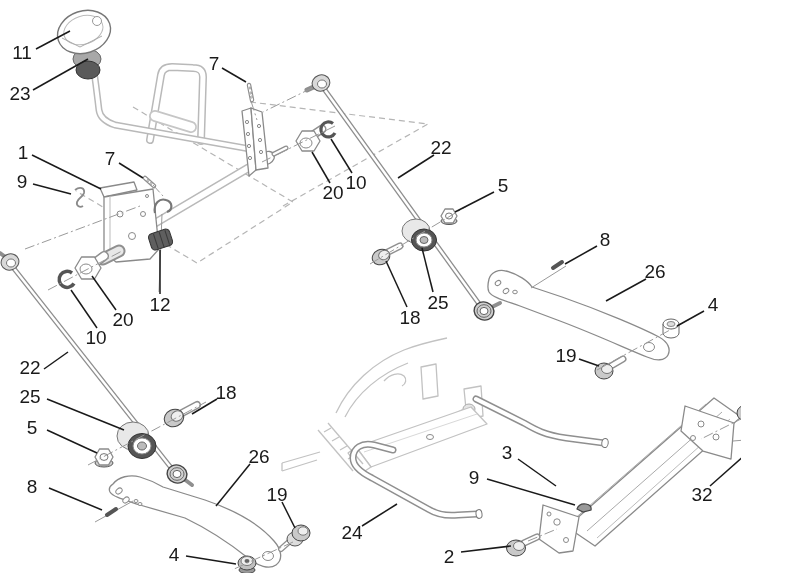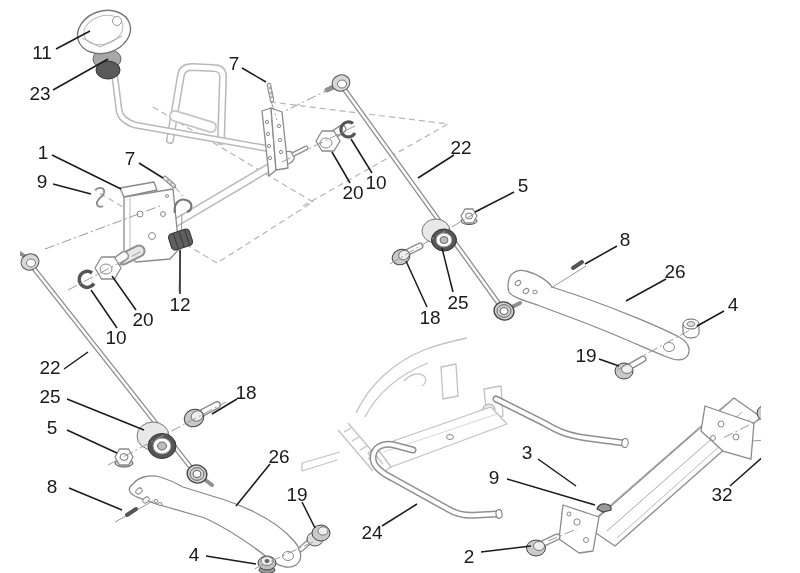--- a/index.html
+++ b/index.html
@@ -1,16 +1,16 @@
 <!DOCTYPE html>
 <html><head>
 <meta charset="utf-8">
 <style>
   html,body{margin:0;padding:0;background:#ffffff;}
-  .stage{position:relative;width:741px;height:573px;background:#fff;overflow:hidden;margin-left:20px;}
+  .stage{position:relative;width:741px;height:573px;background:#fff;overflow:hidden;}
   svg{display:block;}
   .callout-text{font-family:"Liberation Sans","DejaVu Sans",sans-serif;font-size:19px;fill:#1a1a1a;}
   .callout-leader{stroke:#1a1a1a;stroke-width:1.5;}
   .tube-o{stroke:#b9b9b9;fill:none;stroke-linecap:round;stroke-linejoin:round;}
   .tube-i{stroke:#ffffff;fill:none;stroke-linecap:round;stroke-linejoin:round;}
   .rod-o{stroke:#8f8f8f;fill:none;stroke-linecap:round;}
   .rod-i{stroke:#ffffff;fill:none;stroke-linecap:round;}
   .part{fill:#ffffff;stroke:#8a8a8a;stroke-width:1.3;stroke-linejoin:round;}
   .frame{fill:none;stroke:#c2c2c2;stroke-width:1.3;stroke-linejoin:round;}
   .framef{fill:#ffffff;stroke:#c2c2c2;stroke-width:1.3;stroke-linejoin:round;}

